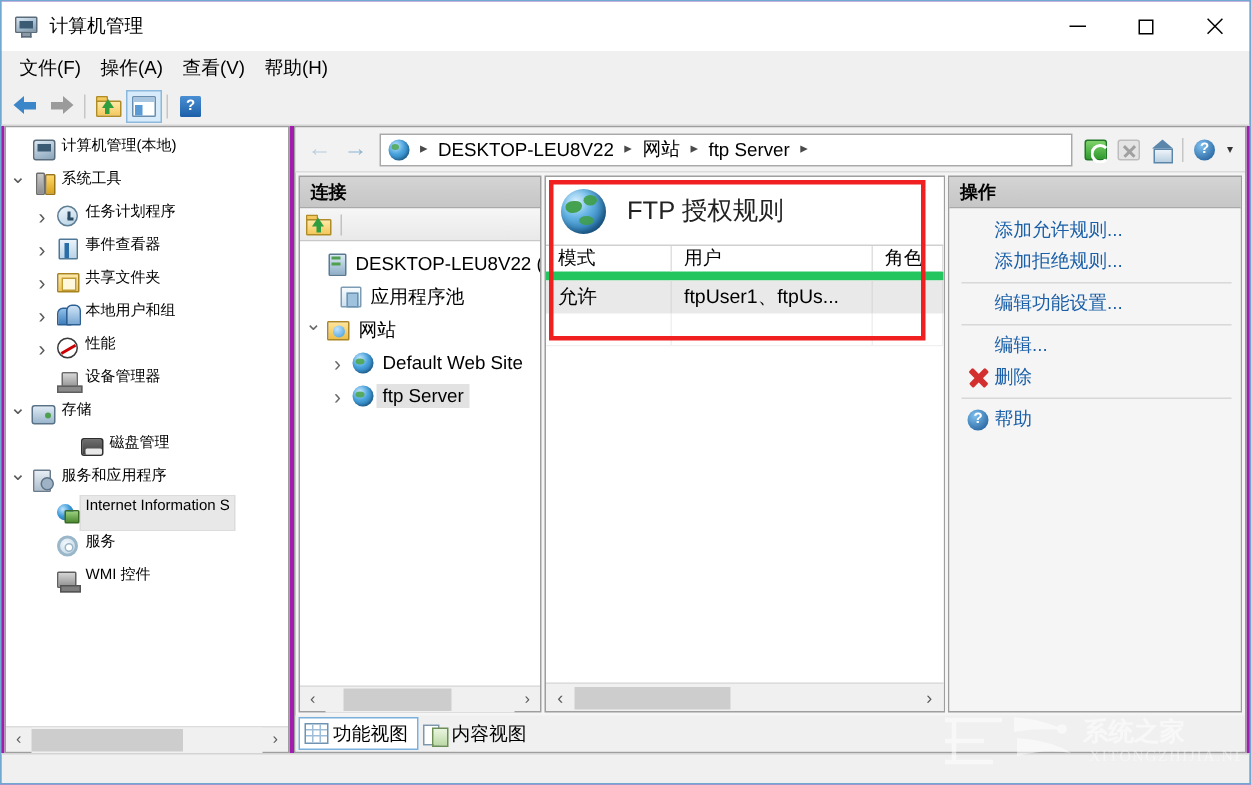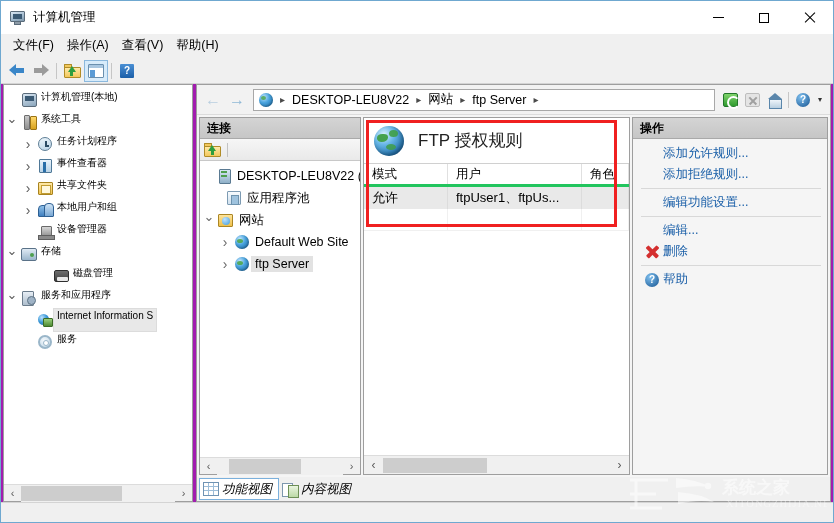--- a/index.html
+++ b/index.html
@@ -280,21 +280,21 @@
     background: radial-gradient(circle at 33% 28%, #d8f0ff 0%, #67b6e6 35%, #2a7ab4 70%, #0f4d80 100%);
     box-shadow: inset -2px -2px 4px rgba(0,0,0,.3);
     position: relative; overflow: hidden;
   }
   .globe-lg .c1{position:absolute;left:3px;top:8px;width:11px;height:8px;background:#3f9e46;border-radius:50% 40% 60% 45%;opacity:.95;}
   .globe-lg .c2{position:absolute;left:15px;top:4px;width:9px;height:7px;background:#3f9e46;border-radius:50%;opacity:.9;}
   .globe-lg .c3{position:absolute;left:12px;top:18px;width:10px;height:6px;background:#3f9e46;border-radius:50%;opacity:.85;}
   .panel-title-text { font-size: 17px; color: #222; }
 
   .ftable { flex: none; background: #fff; }
-  .ft-head { display: flex; height: 24px; border-top: 1px solid #d0d0d0; border-bottom: 3px solid #22c55e; background:#fff;}
+  .ft-head { display: flex; height: 24px; border-top: 1px solid #d0d0d0; border-bottom: 6px solid #22c55e; background:#fff;}
   .ft-th {
     font-size: 12.5px; color: #000; display: flex; align-items: center;
     padding-left: 8px; border-right: 1px solid #e0e0e0;
   }
   .ft-row { display: flex; height: 22px; background: #e9e9e9; }
   .ft-row .ft-td {
     font-size: 13px; color: #000; display: flex; align-items: center;
     padding-left: 8px; border-right: 1px solid #dcdcdc; overflow:hidden; white-space:nowrap;
   }
   .ft-blank { height: 22px; border-bottom: 1px solid #f0f0f0; display:flex;}
@@ -304,21 +304,21 @@
   .c-role { flex: 1; }
 
   .main-spacer { flex: 1; background: #fff; }
 
   .main-hscroll { height: 19px; background: #f0f0f0; border-top: 1px solid #dcdcdc; display:flex; align-items:center; flex:none;}
   .mhs-btn{width:19px;height:19px;display:flex;align-items:center;justify-content:center;color:#5a5a5a;font-size:12px;}
   .mhs-track{flex:1;height:19px;position:relative;}
   .mhs-thumb{position:absolute;left:0;top:2px;height:15px;width:104px;background:#cdcdcd;}
 
   .viewtabs { height: 24px; display: flex; align-items: center; padding-left: 2px; flex: none; background:#f0f0f0;}
-  .vtab { display: flex; align-items: center; height: 22px; padding: 0 6px 0 3px; font-size: 12.5px; font-style: italic; }
+  .vtab { display: flex; align-items: center; height: 22px; padding: 0 6px 0 3px; font-size: 12.5px; }
   .vtab.active { background: #fff; border: 1px solid #7bb0dc; }
   .vt-ico { width: 16px; height: 14px; margin-right: 3px; flex:none; position:relative;}
   .vt-grid { background: #fff; border: 1px solid #6f93b3; }
   .vt-grid:before{content:"";position:absolute;left:0;top:3px;right:0;height:1px;background:#9dbdd8;box-shadow:0 4px 0 #9dbdd8;}
   .vt-grid:after{content:"";position:absolute;left:4px;top:0;width:1px;height:12px;background:#9dbdd8;box-shadow:5px 0 0 #9dbdd8;}
   .vt-doc { }
   .vt-doc:before{content:"";position:absolute;left:0;top:1px;width:9px;height:12px;background:#fff;border:1px solid #7d97ae;}
   .vt-doc:after{content:"";position:absolute;left:6px;top:3px;width:9px;height:11px;background:linear-gradient(180deg,#eaf5e0,#bcd9a6);border:1px solid #6d8f56;}
 
   
@@ -455,20 +455,27 @@
         </div>
 
         <div class="trow" style="padding-left:16px">
           <div class="tchev closed"></div>
           <div class="ticon">
               <span class="i-users"></span>
             </div>
           <div class="tlabel">本地用户和组</div>
         </div>
 
+        <div class="trow" style="padding-left:16px">
+          <div class="tchev closed"></div>
+          <div class="ticon">
+              <span class="i-perf"></span>
+            </div>
+          <div class="tlabel">性能</div>
+        </div>
 
         <div class="trow" style="padding-left:16px">
           <div class="tchev"></div>
           <div class="ticon">
               <span class="i-dev"></span>
             </div>
           <div class="tlabel">设备管理器</div>
         </div>
 
         <div class="trow">
@@ -504,20 +511,27 @@
         </div>
 
         <div class="trow" style="padding-left:16px">
           <div class="tchev"></div>
           <div class="ticon">
               <span class="i-gear"></span>
             </div>
           <div class="tlabel">服务</div>
         </div>
 
+        <div class="trow" style="padding-left:16px">
+          <div class="tchev"></div>
+          <div class="ticon">
+              <span class="i-wmi"></span>
+            </div>
+          <div class="tlabel">WMI 控件</div>
+        </div>
 
       </div>
       <div class="hscroll">
         <div class="hs-btn">‹</div>
         <div class="hs-track">
           <div class="hs-thumb" style="width:101px"></div>
         </div>
         <div class="hs-btn">›</div>
       </div>
     </div>

